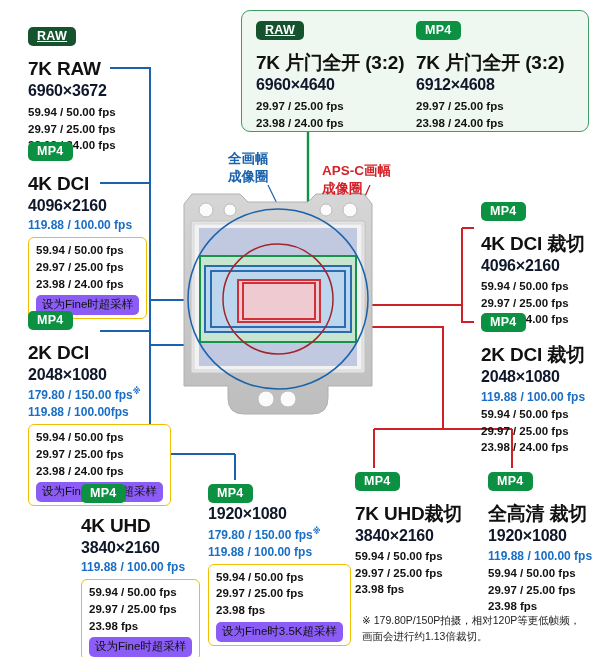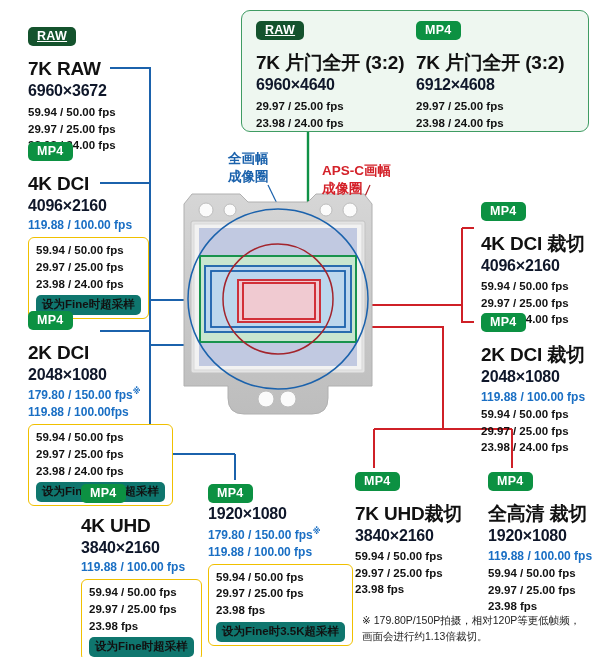--- a/index.html
+++ b/index.html
@@ -35,22 +35,22 @@
   .spec .fps.blue{color:#1a6fc4;font-size:12px;}
   .spec .fps.blue sup{font-size:8px;vertical-align:super;}
 
   
   .ybox{
     border:1.6px solid #f0c000;border-radius:6px;background:#fff;
     padding:4px 7px 3px 7px;display:inline-block;margin-top:3px;
   }
   .ybox .fps{font-size:11.5px;font-weight:bold;line-height:1.45;color:#111;}
   .ytag{
-    background:#0f766e;border-radius:5px;display:inline-block;
-    font-size:11.5px;font-weight:bold;color:#111;padding:2px 6px 3px 6px;
+    background:#8b5cf6;border-radius:5px;display:inline-block;
+    font-size:11.5px;font-weight:normal;color:#111;padding:2px 6px 3px 6px;
     margin-top:3px;white-space:nowrap;
   }
 
   
   .greenpanel{
     border:1.4px solid #3f9c63;border-radius:9px;background:#eef7f0;
     box-sizing:border-box;padding:9px 12px 10px 14px;
   }
   .greenpanel .col{display:inline-block;vertical-align:top;}
 

